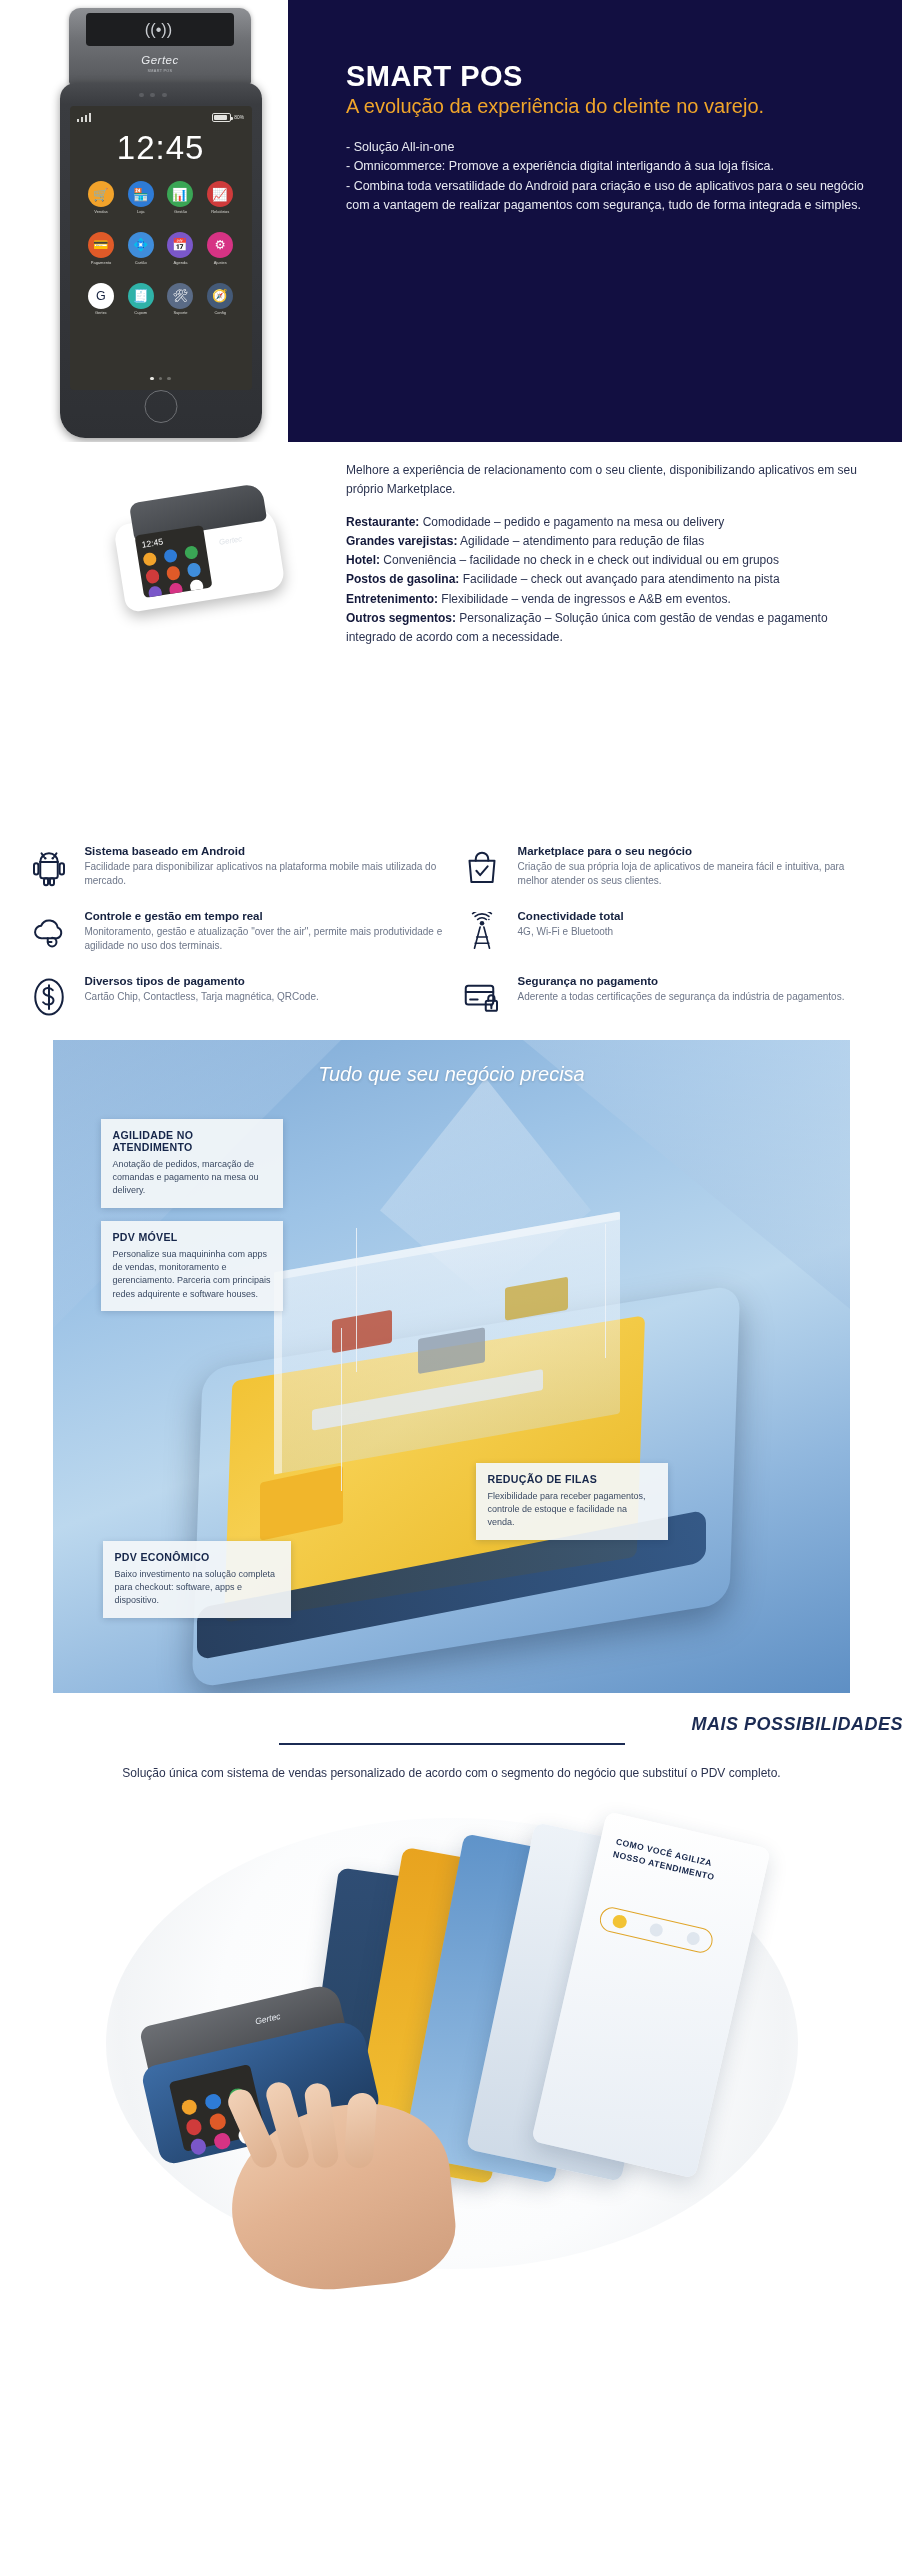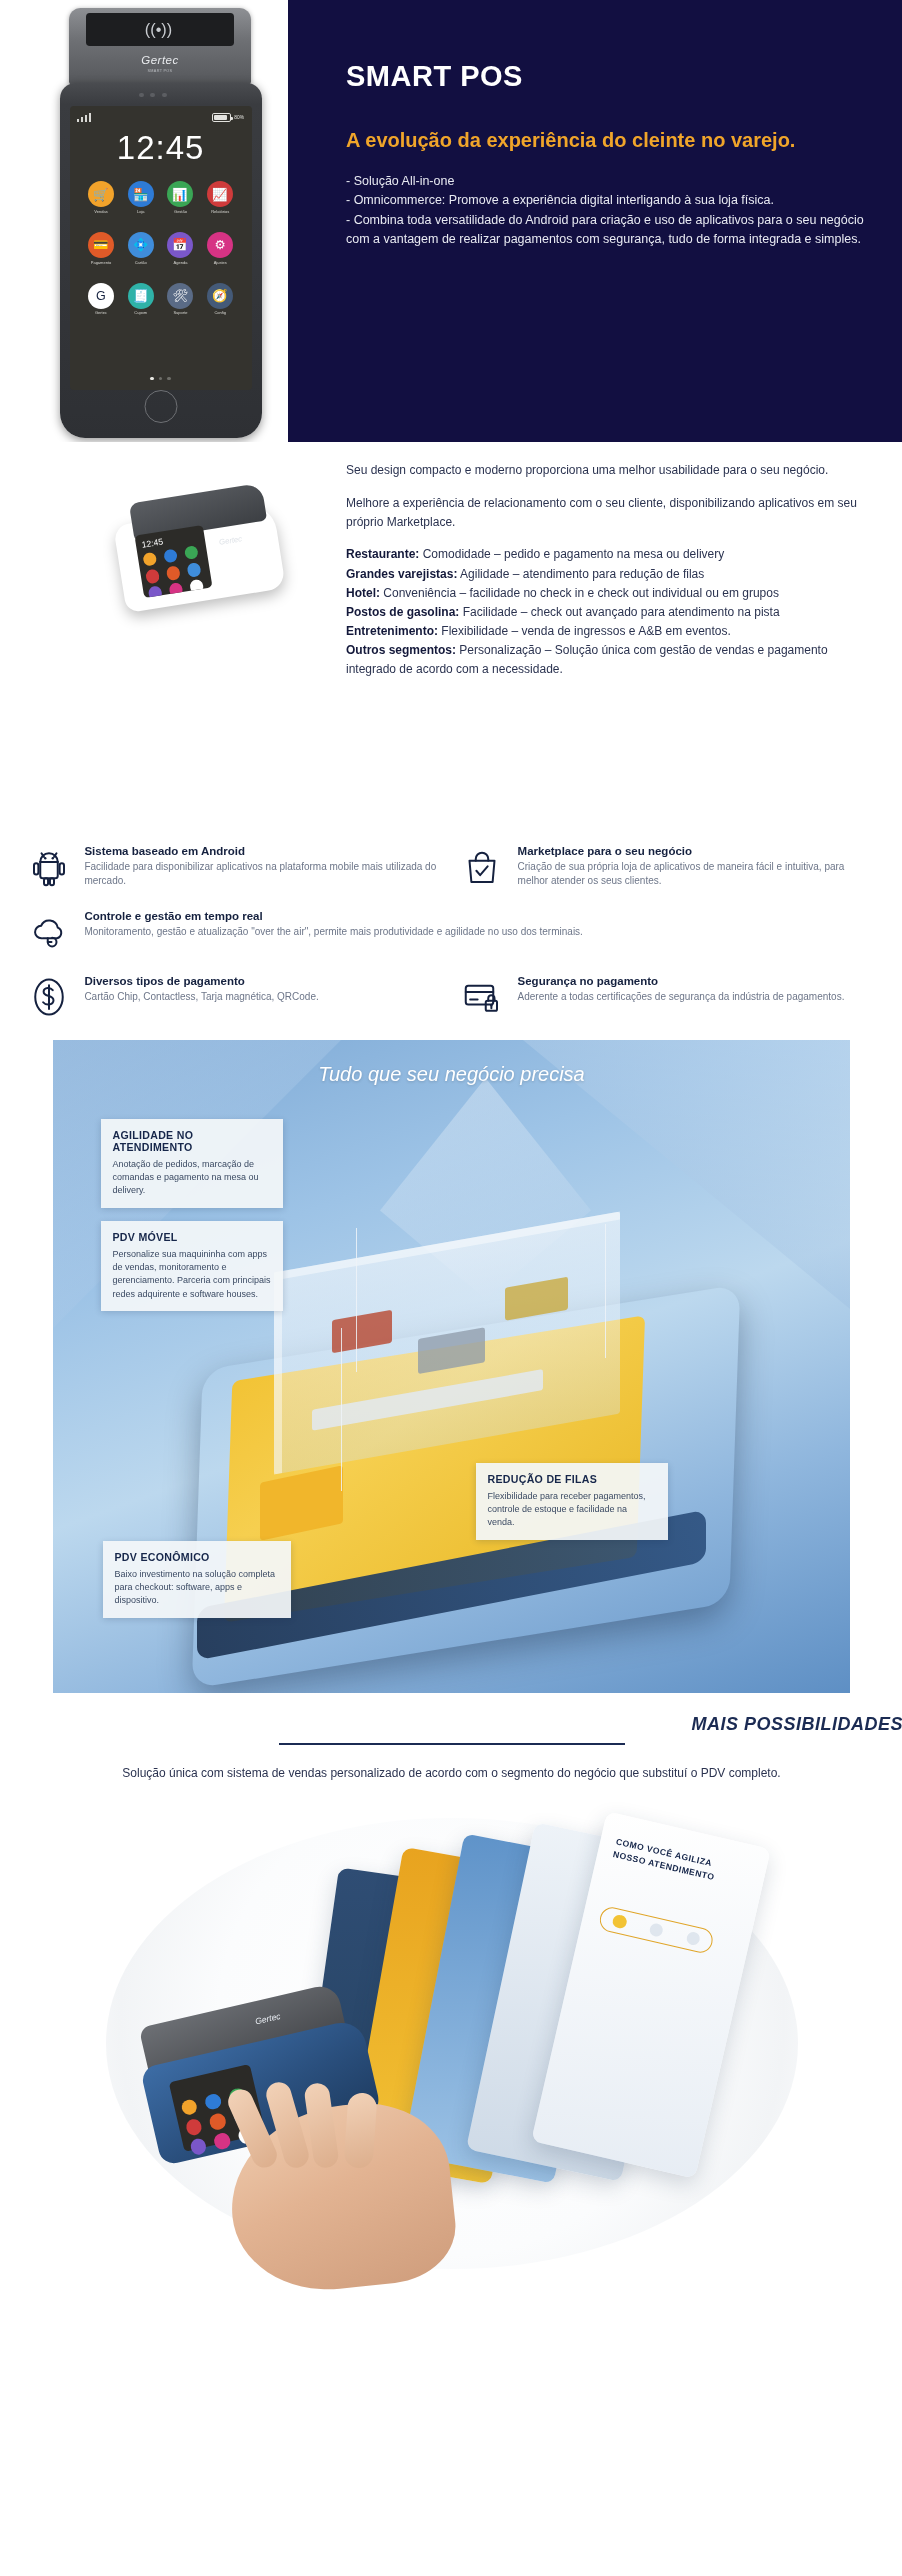--- a/index.html
+++ b/index.html
@@ -87,21 +87,21 @@
   .app { display:flex; flex-direction:column; align-items:center; gap:2.9px; }
   .app .ic { width:26px; height:26px; border-radius:50%; display:flex; align-items:center; justify-content:center; font-size:12.5px; color:#fff; }
   .app .lb { font-size:4px; color:#d7d7d2; max-width:33px; text-align:center; line-height:1.15; }
   .pagedots { position:absolute; bottom:9.6px; left:0; right:0; display:flex; justify-content:center; gap:4.8px; }
   .pagedots i { width:3.8px; height:3.8px; border-radius:50%; background:#6d6d68; display:block; }
   .pagedots i.on { background:#e7e7e2; }
   .homebtn { position:absolute; left:50%; transform:translateX(-50%); bottom:15.4px; width:33px; height:33px; border:1.9px solid #6e7074; border-radius:50%; }
 
   .hero-right { position:absolute; left:346px; top:60px; width:519px; color:#fff; }
   .hero-title { font-size: 29px; font-weight: 700; letter-spacing: 0.5px; color:#ffffff; }
-  .hero-sub { margin-top: 34px; font-size: 20px; line-height: 1.3; color: #f0a52a; font-weight: 700; }
+  .hero-sub { margin-top: 0; font-size: 20px; line-height: 1.3; color: #f0a52a; font-weight: 400; }
   .hero-bullets { margin-top: 19px; font-size: 12.5px; line-height: 1.55; color: #e8eaf2; font-weight: 300; }
 
   
   .sec2 { position: relative; width: 903px; height: 384px; background:#fff; }
   .sec2-copy { position:absolute; left:346px; top:19px; width:523px; color:#2b3350; font-size:12px; line-height:1.6; }
   .sec2-copy p { margin-bottom: 13.4px; }
   .sec2-copy .seg { margin-bottom: 0; }
   .sec2-copy .seg b { color:#13183a; }
 
   
@@ -340,21 +340,20 @@
           <i style="background: rgb(63, 141, 219);"></i>
           <i style="background: rgb(122, 87, 201);"></i>
           <i style="background: rgb(214, 51, 132);"></i>
           <i style="background: rgb(255, 255, 255);"></i>
         </div>
     </div>
     <div class="ht-brand">Gertec</div>
   </div>
 
   <div class="sec2-copy">
-    <p>Seu design compacto e moderno proporciona uma melhor usabilidade para o seu negócio.</p>
     <p>Melhore a experiência de relacionamento com o seu cliente, disponibilizando aplicativos em seu próprio Marketplace.</p>
     <div id="segment-list">
         <div class="seg"><b>Restaurante:</b><span> Comodidade – pedido e pagamento na mesa ou delivery</span></div>
         <div class="seg"><b>Grandes varejistas:</b><span> Agilidade – atendimento para redução de filas</span></div>
         <div class="seg"><b>Hotel:</b><span> Conveniência – facilidade no check in e check out individual ou em grupos</span></div>
         <div class="seg"><b>Postos de gasolina:</b><span> Facilidade – check out avançado para atendimento na pista</span></div>
         <div class="seg"><b>Entretenimento:</b><span> Flexibilidade – venda de ingressos e A&amp;B em eventos.</span></div>
         <div class="seg"><b>Outros segmentos:</b><span> Personalização – Solução única com gestão de vendas e pagamento integrado de acordo com a necessidade.</span></div>
       </div>
   </div>
@@ -402,20 +401,34 @@
             <path d="M20 42a10 10 0 0 1-.6-20 14 14 0 0 1 26.6 3 9 9 0 0 1-1 17H22"></path>
             <path d="M30 48a7 7 0 1 0 7-7"></path>
             <path d="M30 42v6h6"></path>
           </svg>
         </div>
         <div class="ftext">
           <h4>Controle e gestão em tempo real</h4>
           <p>Monitoramento, gestão e atualização "over the air", permite mais produtividade e agilidade no uso dos terminais.</p>
         </div>
       </div>
+      <div class="fcell">
+        <div class="ficon">
+          <svg viewBox="0 0 64 64" fill="none" stroke="currentColor" stroke-width="2.6" stroke-linecap="round">
+            <circle cx="32" cy="18" r="3.6" fill="currentColor" stroke="none"></circle>
+            <path d="M25 12a10 10 0 0 1 14 0M21 7a17 17 0 0 1 22 0M17 2.5a24 24 0 0 1 30 0"></path>
+            <path d="M43 12a10 10 0 0 0 0 0"></path>
+            <path d="M29 24L20 58M35 24l9 34M23.5 40h17M21 50h22"></path>
+          </svg>
+        </div>
+        <div class="ftext">
+          <h4>Conectividade total</h4>
+          <p>4G, Wi-Fi e Bluetooth</p>
+        </div>
+      </div>
     </div>
     <div class="frow">
       <div class="fcell">
         <div class="ficon">
           <svg viewBox="0 0 64 64" fill="none" stroke="currentColor" stroke-width="3.2" stroke-linecap="round" stroke-linejoin="round">
             <ellipse cx="32" cy="32" rx="22" ry="28"></ellipse>
             <path d="M38 21c-2-2.5-5-3.6-8-3.4-4 .3-6.6 2.7-6.6 6.1 0 3.6 2.8 5.2 7.4 6.4 5 1.3 8.4 2.9 8.4 7.2 0 4-3.3 6.6-7.8 6.8-3.6.2-6.8-1.1-8.8-3.7"></path>
             <path d="M32 13v38"></path>
           </svg>
         </div>

